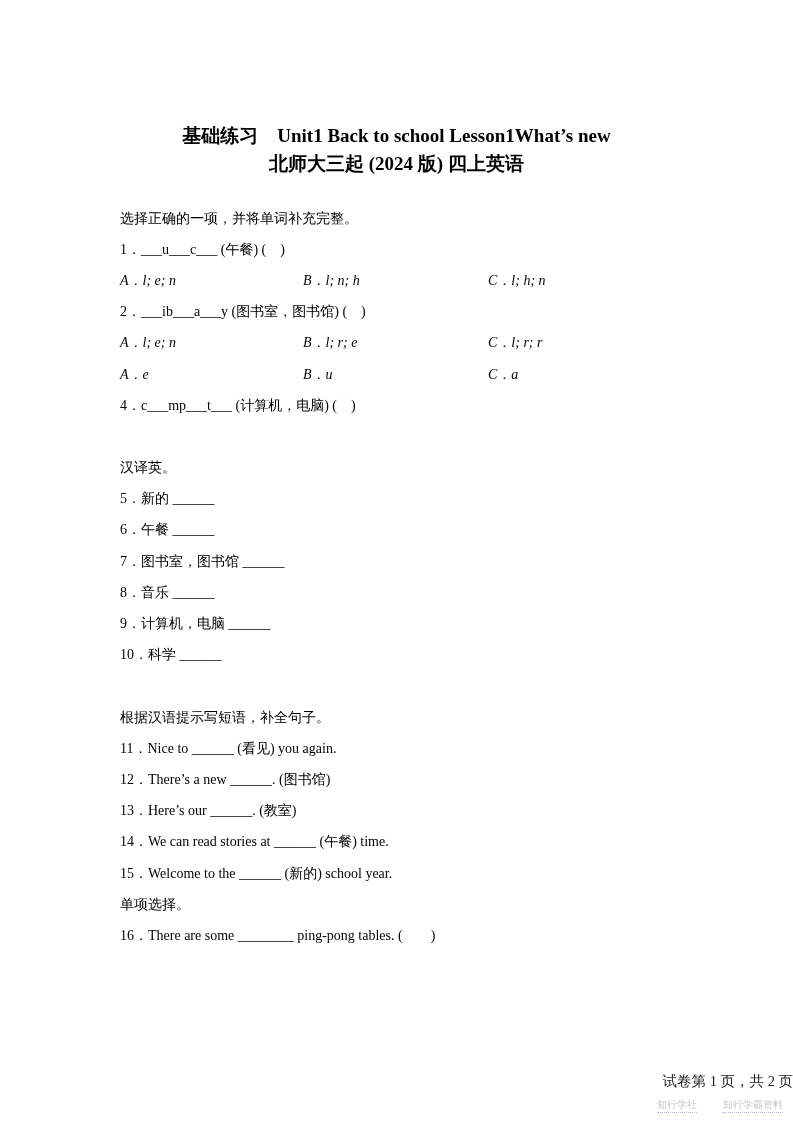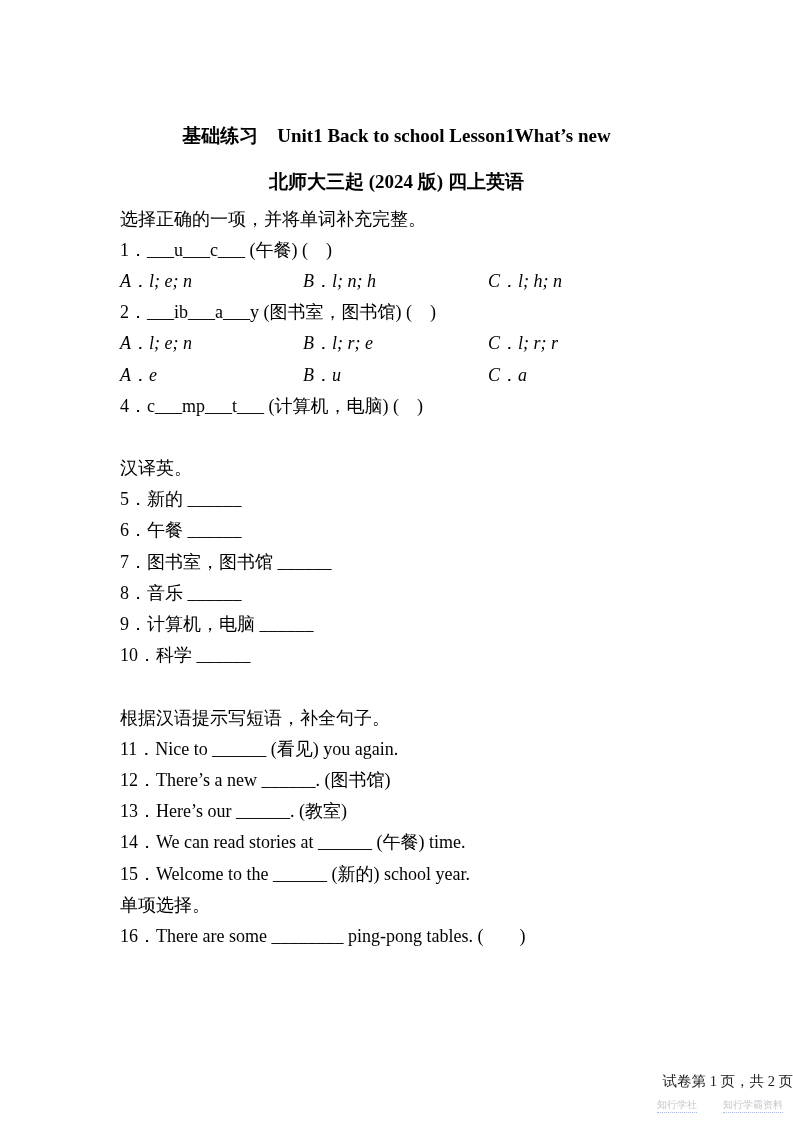--- a/index.html
+++ b/index.html
@@ -24,33 +24,32 @@
     right: 0;
     text-align: center;
     font-weight: bold;
   }
   .title-line {
     font-size: 19px;
     line-height: 28px;
     white-space: pre;
   }
   .title-line + .title-line {
-    margin-top: 18px;
   }
   .content {
     position: absolute;
     top: 203px;
     left: 120px;
     width: 580px;
   }
   .line {
     height: 31.2px;
     display: flex;
     align-items: center;
-    font-size: 18px;
+    font-size: 14px;
     white-space: pre;
     text-align: center;
   }
   .line.opts {
     position: relative;
     display: block;
     font-style: italic;
   }
   .line.opts span {
     position: absolute;

